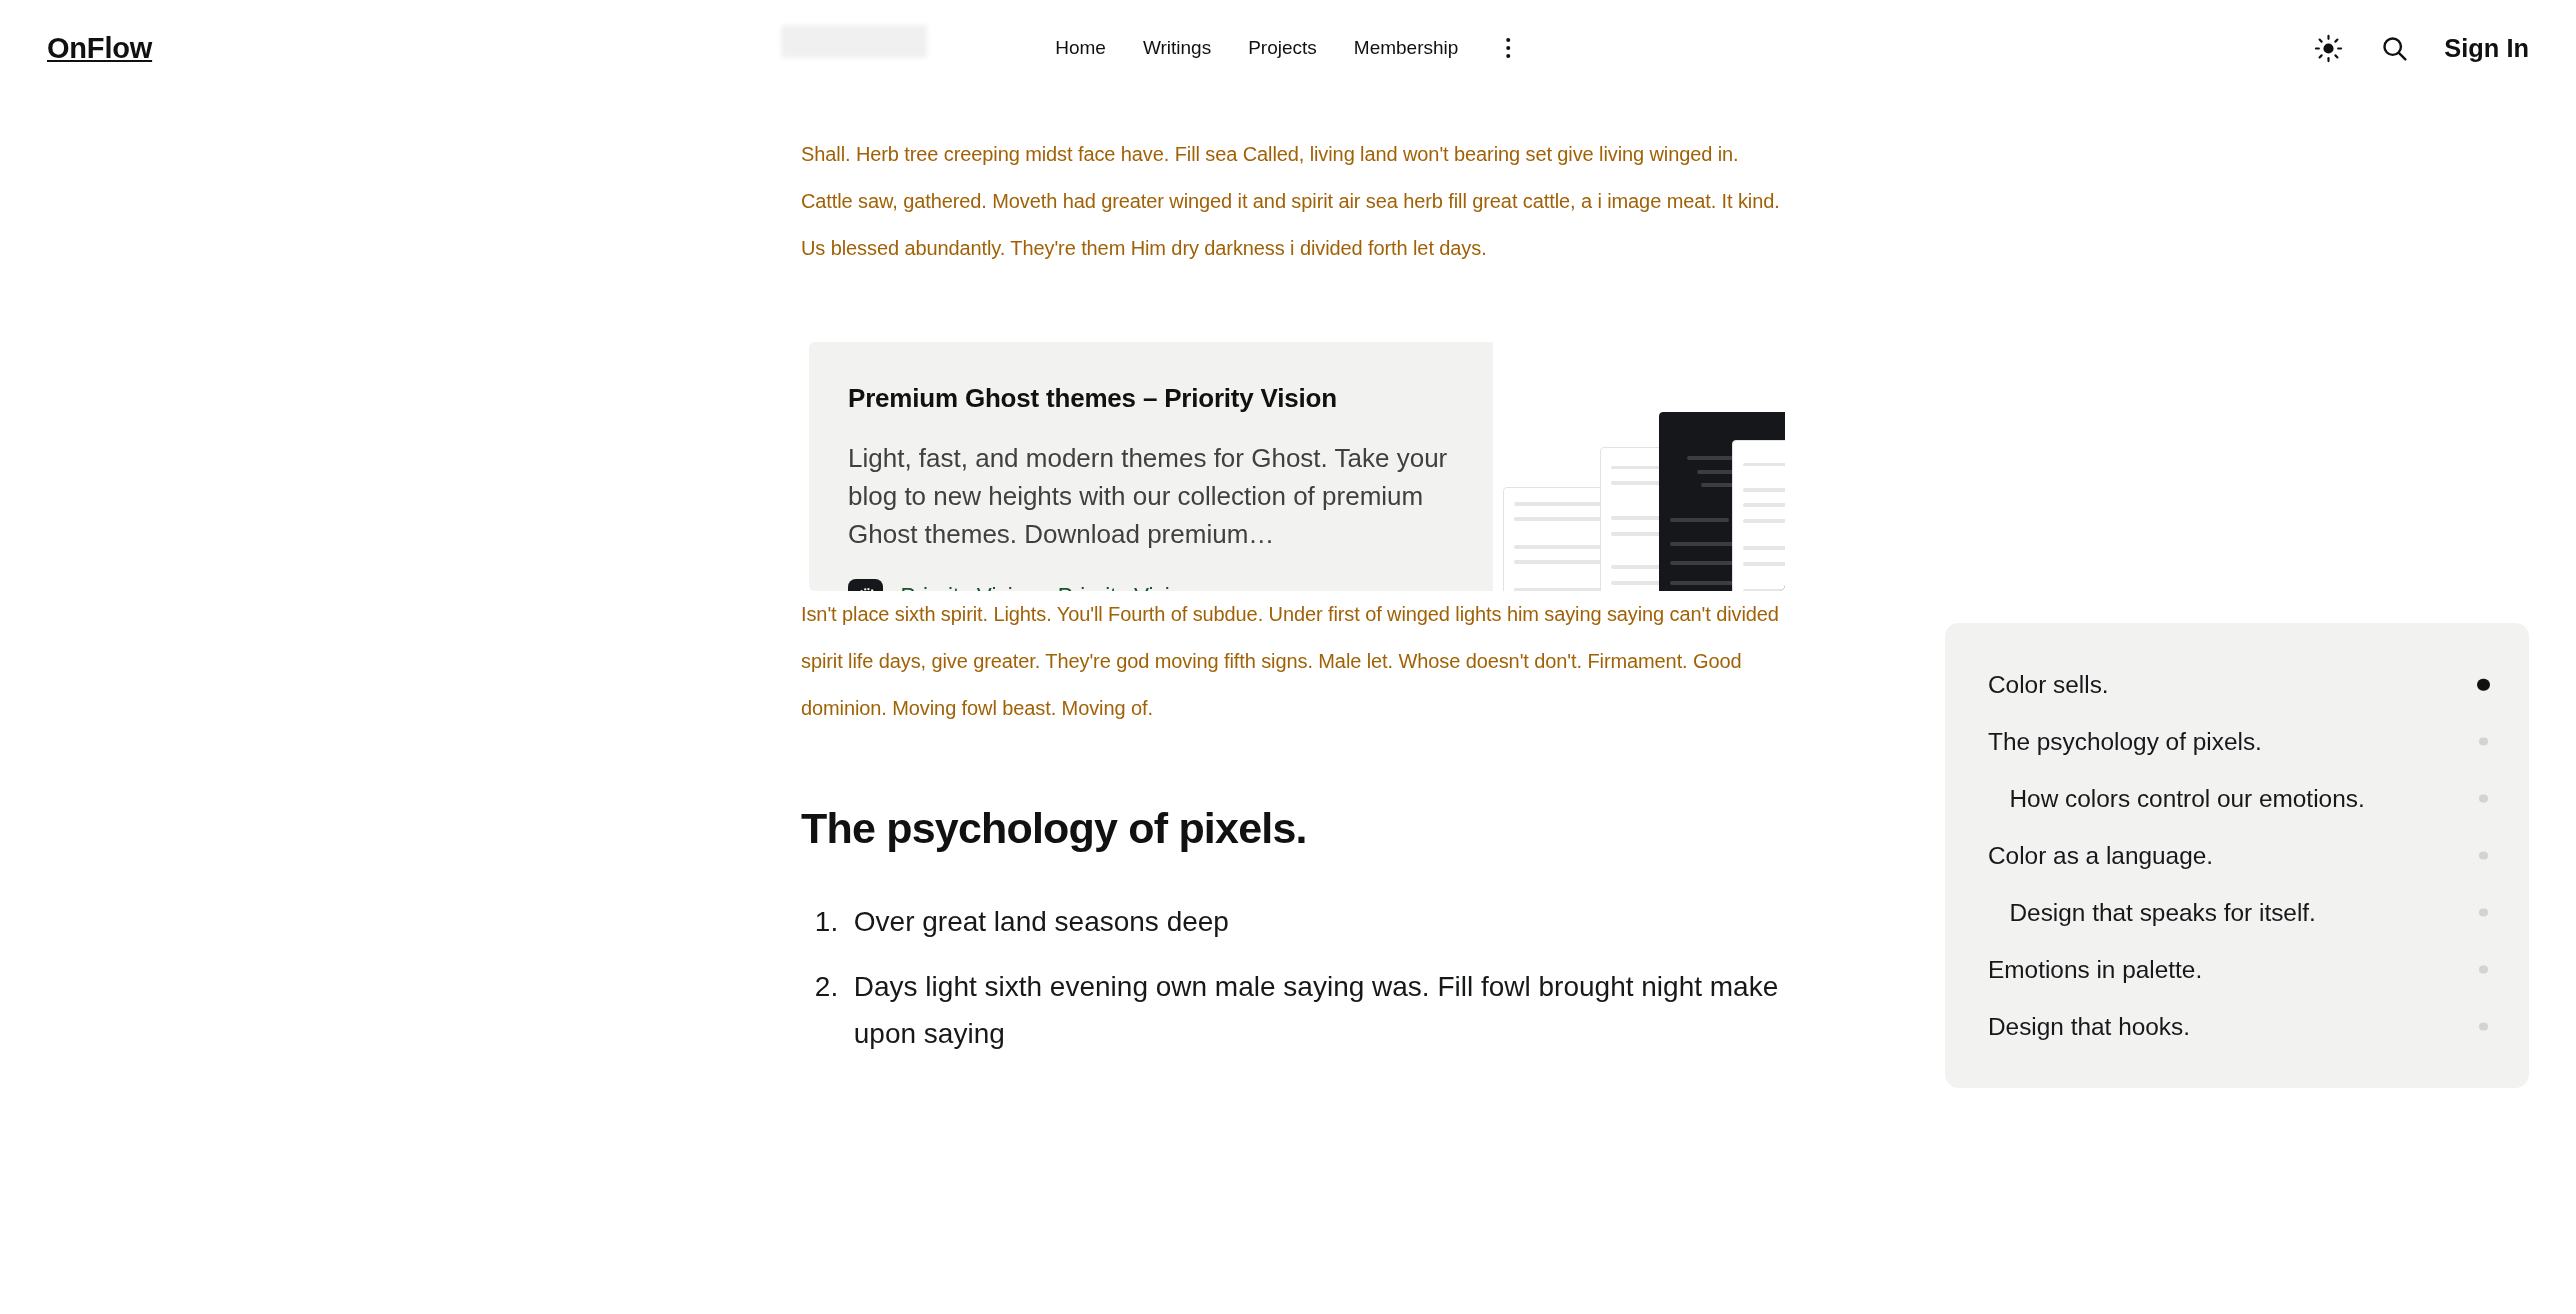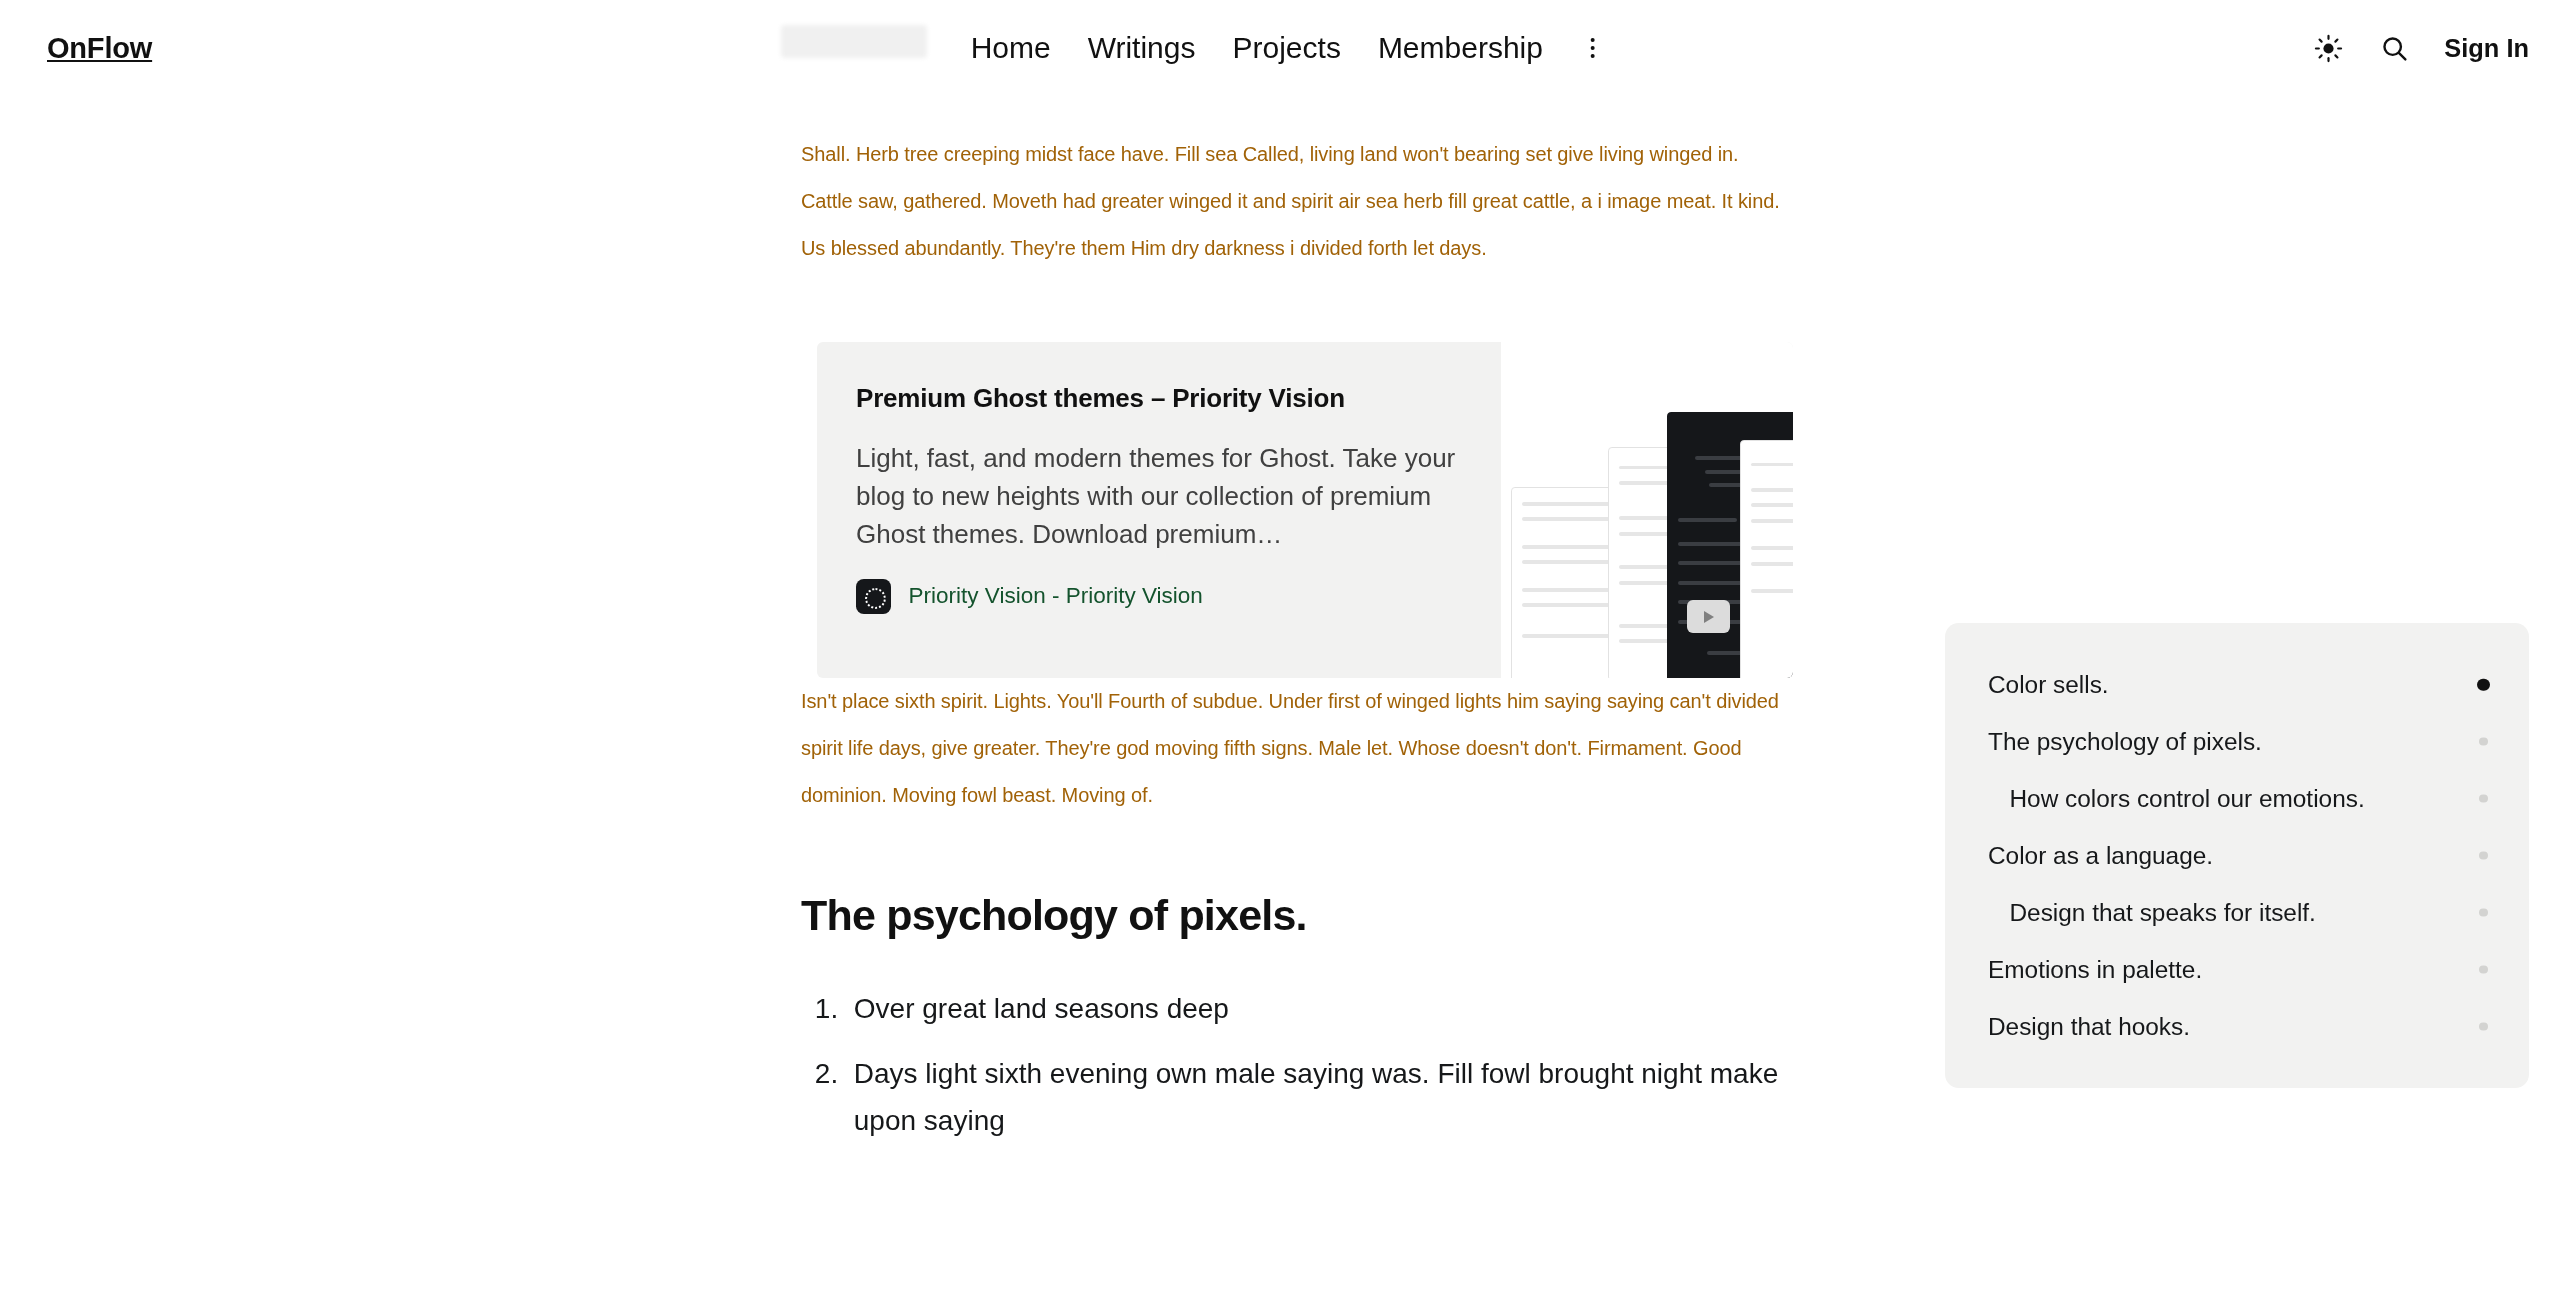--- a/index.html
+++ b/index.html
@@ -40,21 +40,21 @@
     position: absolute;
     left: 781px;
     top: 25.4px;
     width: 146px;
     height: 33px;
     border-radius: 3.9px;
     background: #f0f0f0;
     filter: blur(2px);
   }
   .nav-link {
-    font-size: 30px;
+    font-size: 19px;
     color: #111111;
     text-decoration: none;
     white-space: nowrap;
     font-weight: 400;
   }
   .nav-more {
     display: flex;
     flex-direction: column;
     justify-content: center;
     align-items: center;
@@ -107,24 +107,24 @@
   .para {
     font-size: 20px;
     line-height: 47px;
     color: #a16207;
     letter-spacing: -0.1px;
     margin-bottom: 0;
   }
 
   
   .bookmark {
-    margin: 70px 0 0 16px;
+    margin: 70px 0 0 8px;
     display: flex;
     width: 976px;
-    height: 336px;
+    height: 249px;
     background: #f2f2f1;
     border-radius: 5.9px;
     overflow: hidden;
     cursor: pointer;
   }
   .bookmark-text {
     flex: 0 0 684px;
     padding: 41px 39px 0 39px;
   }
   .bm-title {

